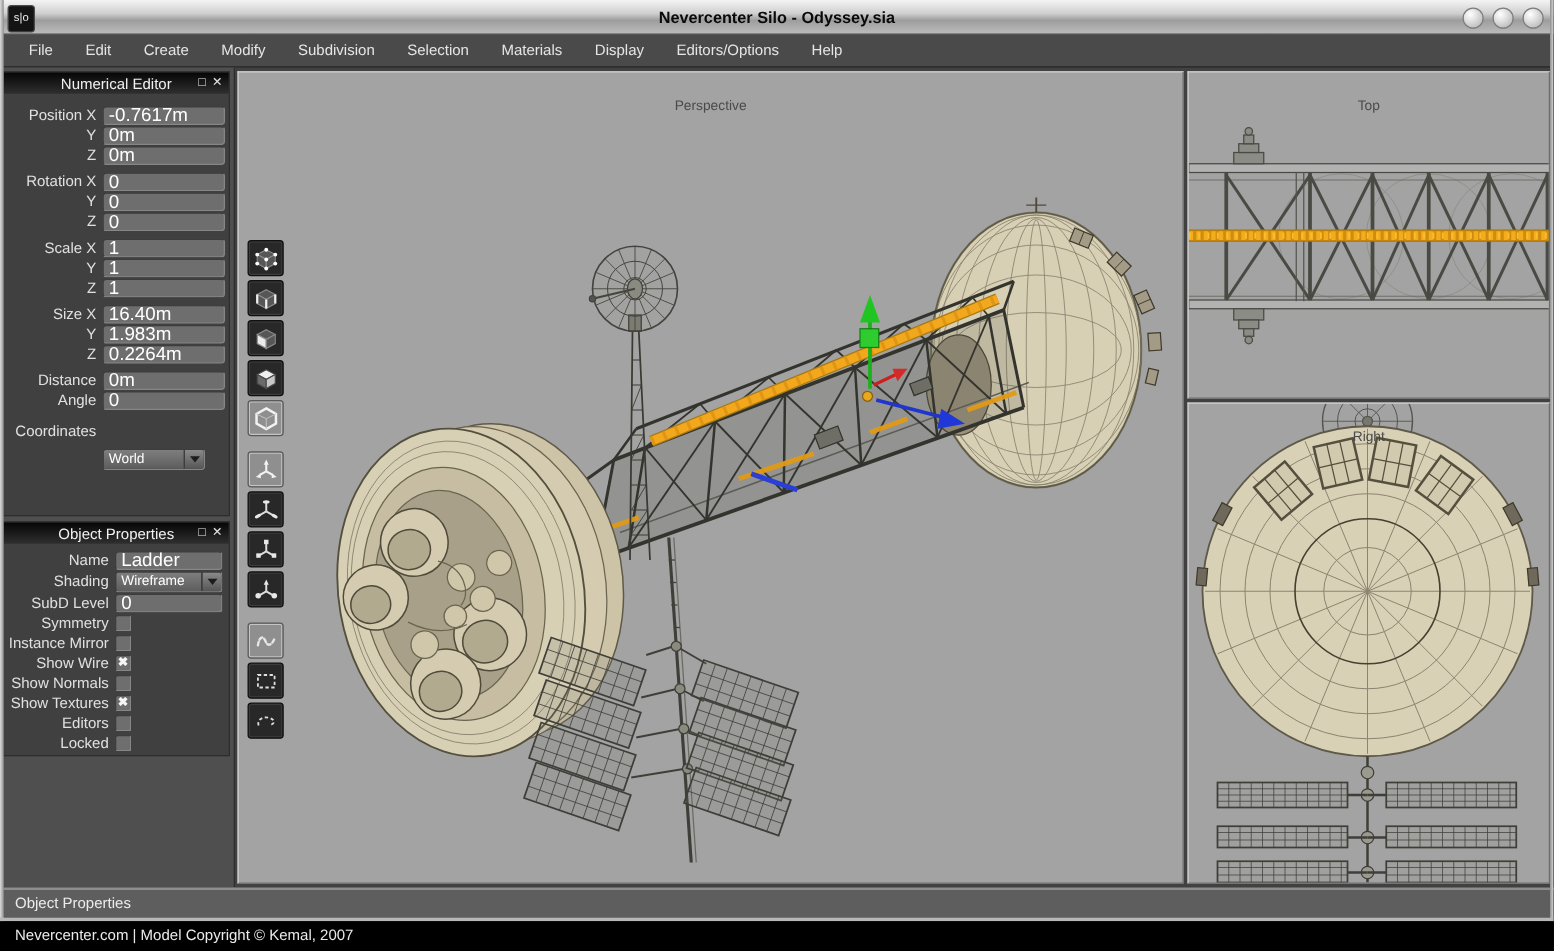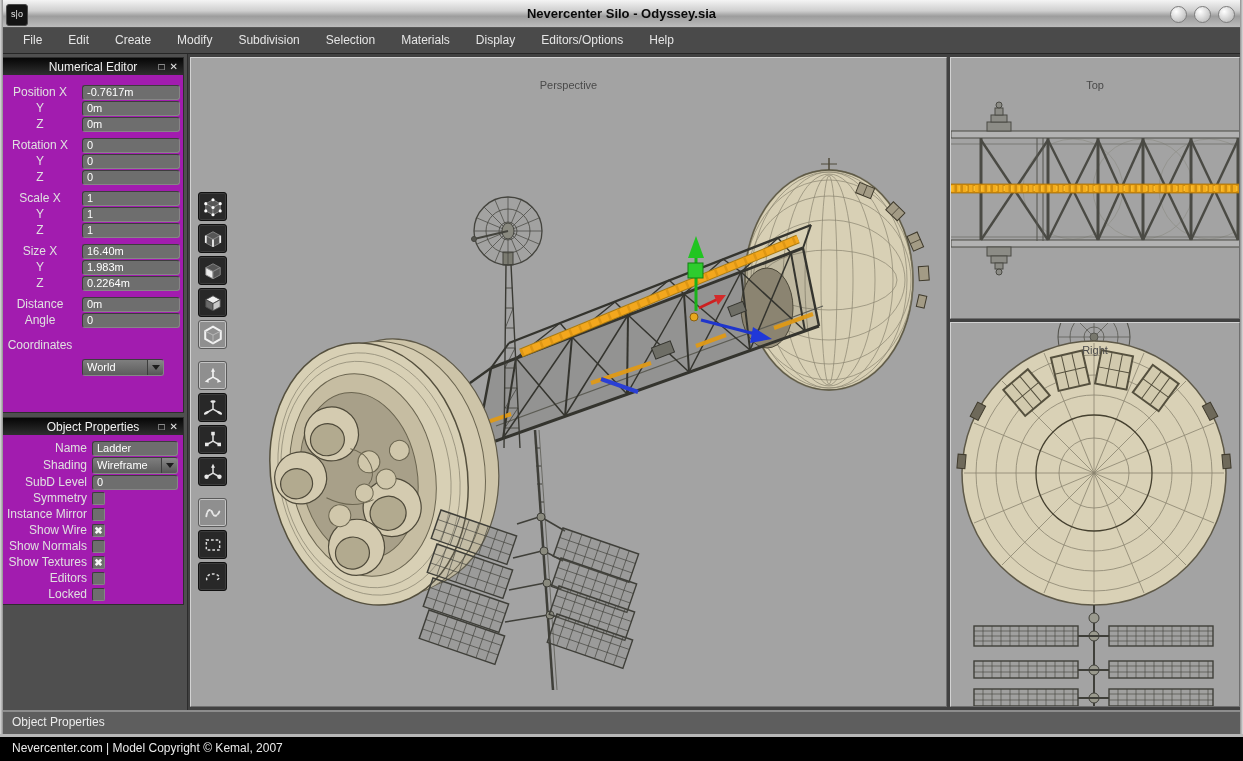--- a/index.html
+++ b/index.html
@@ -22,33 +22,33 @@
   .menu-item{color:#e5e5e5;font-size:12px;padding:0 13px;line-height:25px;cursor:default;}
   .content-bg{left:0;top:54px;width:1243px;height:656px;background:#414141;}
   .sidebar{left:0;top:54px;width:188px;height:656px;background:#4f4f4f;border-right:1px solid #2c2c2c;box-sizing:border-box;}
   .statusbar{left:0;top:710px;width:1243px;height:24px;background:#5e5e5e;border-top:2px solid #8d8d8d;
     box-sizing:border-box;color:#ececec;font-size:12px;line-height:21px;padding-left:12px;}
   .edge-left{left:0;top:0;width:3px;height:737px;background:linear-gradient(90deg,#dcdcdc,#8f8f8f);}
   .edge-right{left:1240px;top:0;width:3px;height:737px;background:linear-gradient(90deg,#8f8f8f,#dcdcdc);}
   .edge-bottom{left:0;top:734px;width:1243px;height:3px;background:#b8b8b8;}
   .footer{left:0;top:737px;width:1243px;height:24px;background:#000;color:#eaeaea;font-size:12px;line-height:23px;padding-left:12px;box-sizing:border-box;}
   
-  .panel{background:#a21caf;border:1px solid #2e2e2e;box-sizing:border-box;}
+  .panel{background:#404040;border:1px solid #2e2e2e;box-sizing:border-box;}
   .phead{height:17px;background:linear-gradient(180deg,#060606,#2f2f2f);display:flex;align-items:center;position:relative;}
   .phead-title{flex:1;text-align:center;color:#f1f1f1;font-size:12px;}
   .phead-btns{position:absolute;right:5px;top:1px;display:flex;gap:5px;}
   .phead-btn{color:#e3e3e3;font-size:10px;line-height:15px;cursor:default;}
   .pbody{padding-top:9px;}
   .row{display:flex;align-items:center;height:16px;}
   .grp{margin-top:5px;}
   .rlabel{text-align:right;color:#e0e0e0;font-size:12px;margin-right:5px;white-space:nowrap;}
-  .num .rlabel{width:74px;text-align:center;}
+  .num .rlabel{width:74px;}
   .obj .rlabel{width:84px;}
   .field{height:13px;background:#6e6e6e;border:1px solid;border-color:#3d3d3d #868686 #868686 #3d3d3d;
-    border-radius:3px;color:#fff;font-size:11px;line-height:13px;padding:0 4px;}
+    border-radius:3px;color:#fff;font-size:15px;line-height:13px;padding:0 4px;}
   .num .field{width:88px;}
   .obj .field{width:76px;}
   .dd{display:flex;height:15px;border:1px solid;border-color:#3d3d3d #868686 #868686 #3d3d3d;border-radius:3px;overflow:hidden;}
   .dd-val{background:linear-gradient(180deg,#7e7e7e,#5d5d5d);color:#fff;font-size:11px;line-height:15px;padding:0 4px;flex:1;}
   .dd-btn{width:15px;background:linear-gradient(180deg,#8a8a8a,#565656);border-left:1px solid #3d3d3d;
     display:flex;align-items:center;justify-content:center;}
   .dd-arrow{width:0;height:0;border-left:4px solid transparent;border-right:4px solid transparent;border-top:5px solid #1d1d1d;}
   .cbox{width:11px;height:11px;background:#6e6e6e;border:1px solid;border-color:#3d3d3d #868686 #868686 #3d3d3d;
     border-radius:2px;color:#f6f6f6;font-size:10px;line-height:11px;text-align:center;font-weight:bold;}
   

